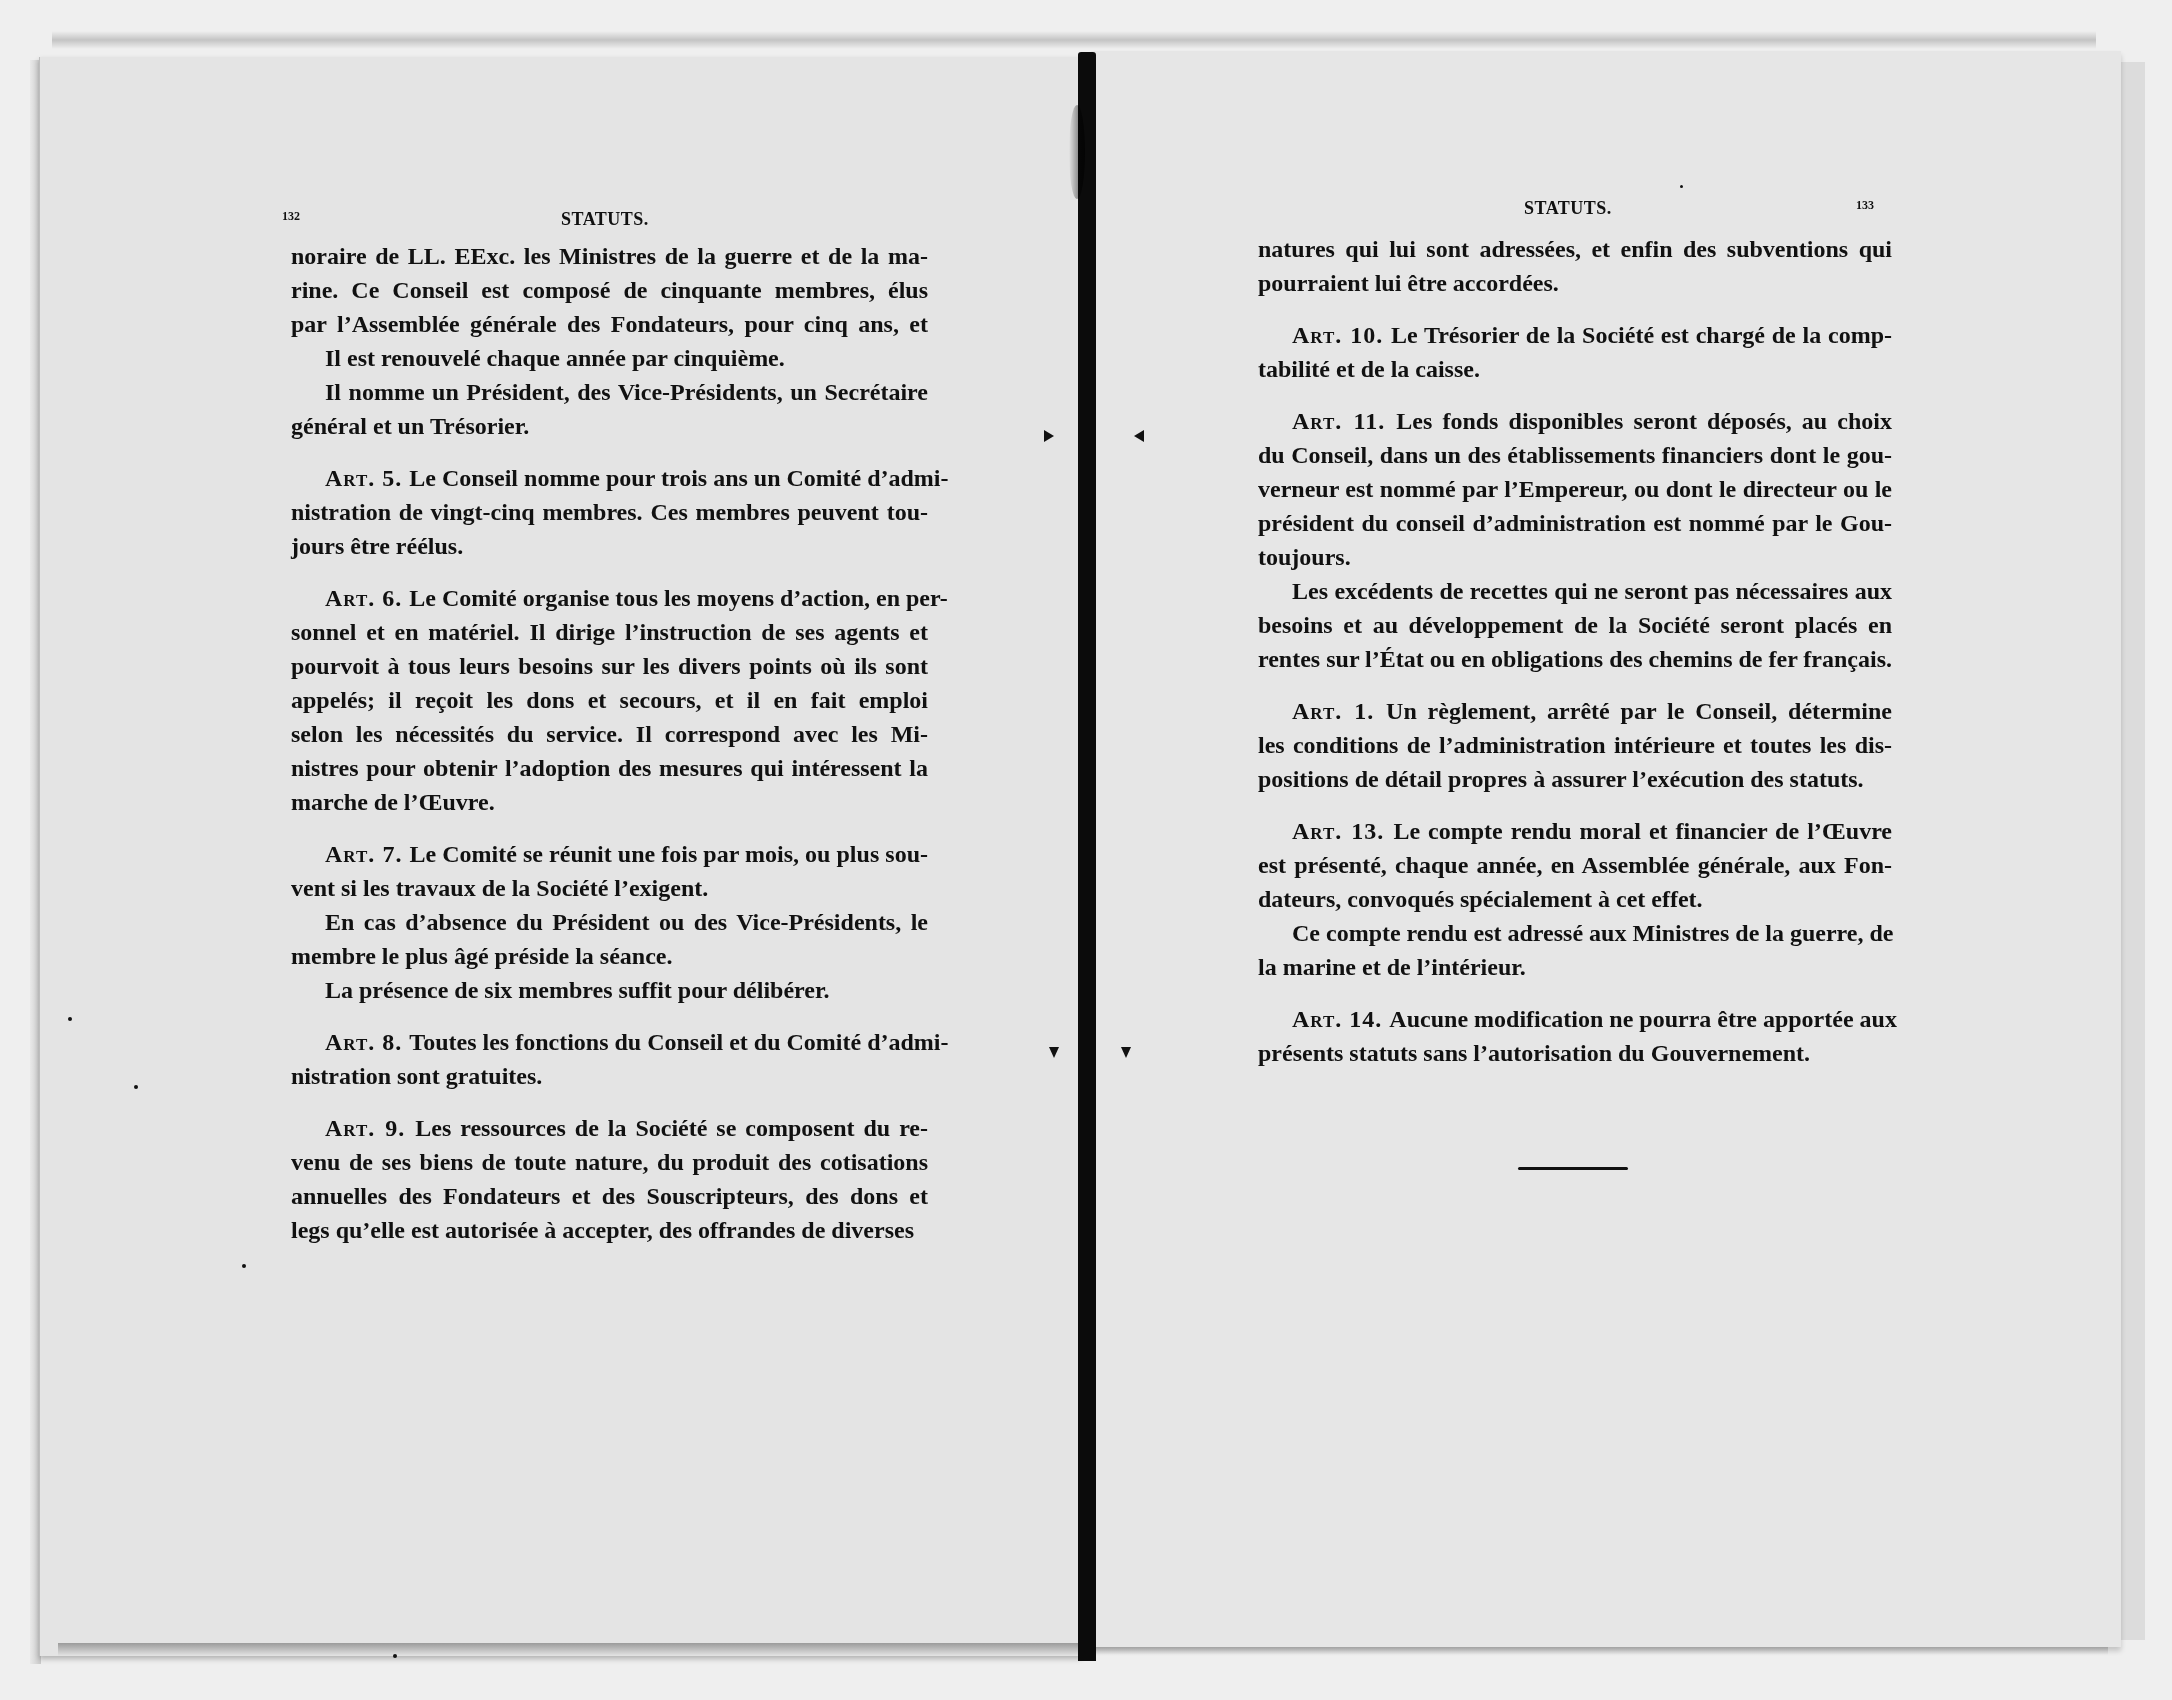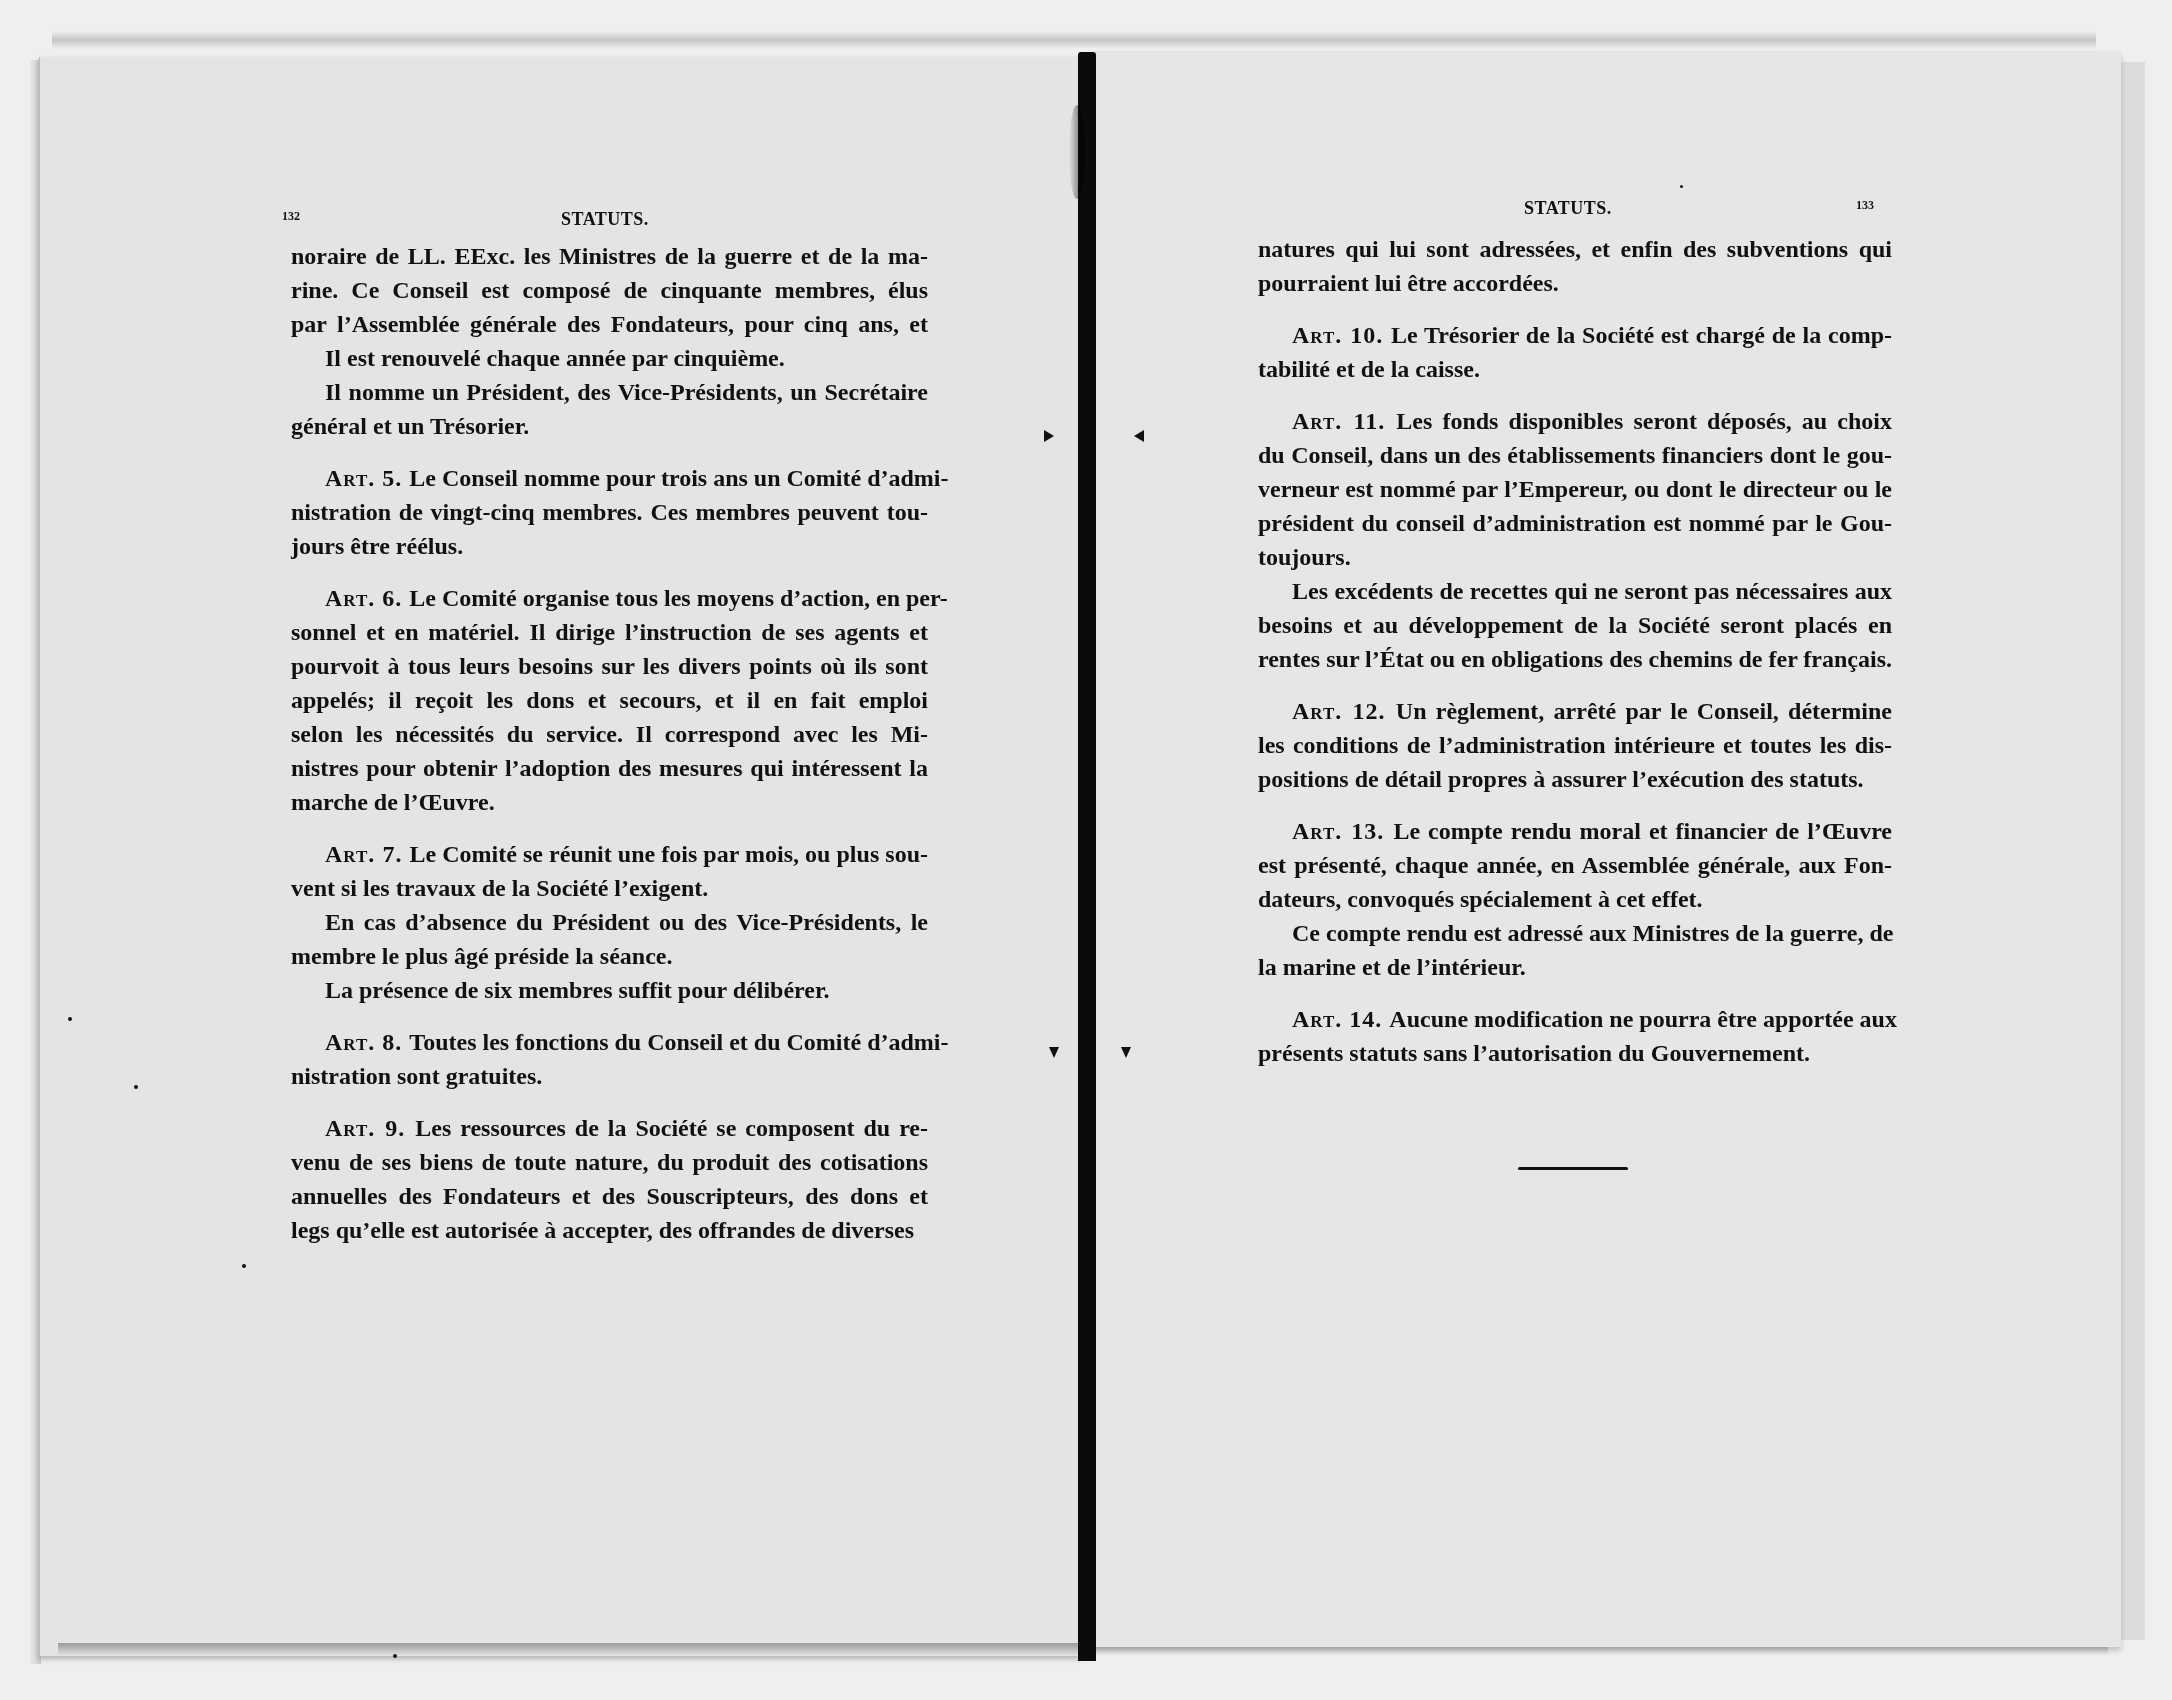--- a/index.html
+++ b/index.html
@@ -122,21 +122,21 @@
     <span class="gap small"></span>
     <span class="line indent"><span class="art">Art. 11.  </span>Les fonds disponibles seront déposés, au choix</span>
     <span class="line">du Conseil, dans un des établissements financiers dont le gou-</span>
     <span class="line">verneur est nommé par l’Empereur, ou dont le directeur ou le</span>
     <span class="line">président du conseil d’administration est nommé par le Gou-</span>
     <span class="line last">toujours.</span>
     <span class="line indent">Les excédents de recettes qui ne seront pas nécessaires aux</span>
     <span class="line">besoins et au développement de la Société seront placés en</span>
     <span class="line last">rentes sur l’État ou en obligations des chemins de fer français.</span>
     <span class="gap small"></span>
-    <span class="line indent"><span class="art">Art. 12.  </span>Un règlement, arrêté par le Conseil, détermine</span>
+    <span class="line indent"><span class="art">Art. 1.  </span>Un règlement, arrêté par le Conseil, détermine</span>
     <span class="line">les conditions de l’administration intérieure et toutes les dis-</span>
     <span class="line last">positions de détail propres à assurer l’exécution des statuts.</span>
     <span class="gap small"></span>
     <span class="line indent"><span class="art">Art. 13.  </span>Le compte rendu moral et financier de l’Œuvre</span>
     <span class="line">est présenté, chaque année, en Assemblée générale, aux Fon-</span>
     <span class="line last">dateurs, convoqués spécialement à cet effet.</span>
     <span class="line indent">Ce compte rendu est adressé aux Ministres de la guerre, de</span>
     <span class="line last">la marine et de l’intérieur.</span>
     <span class="gap small"></span>
     <span class="line indent"><span class="art">Art. 14.  </span>Aucune modification ne pourra être apportée aux</span>

